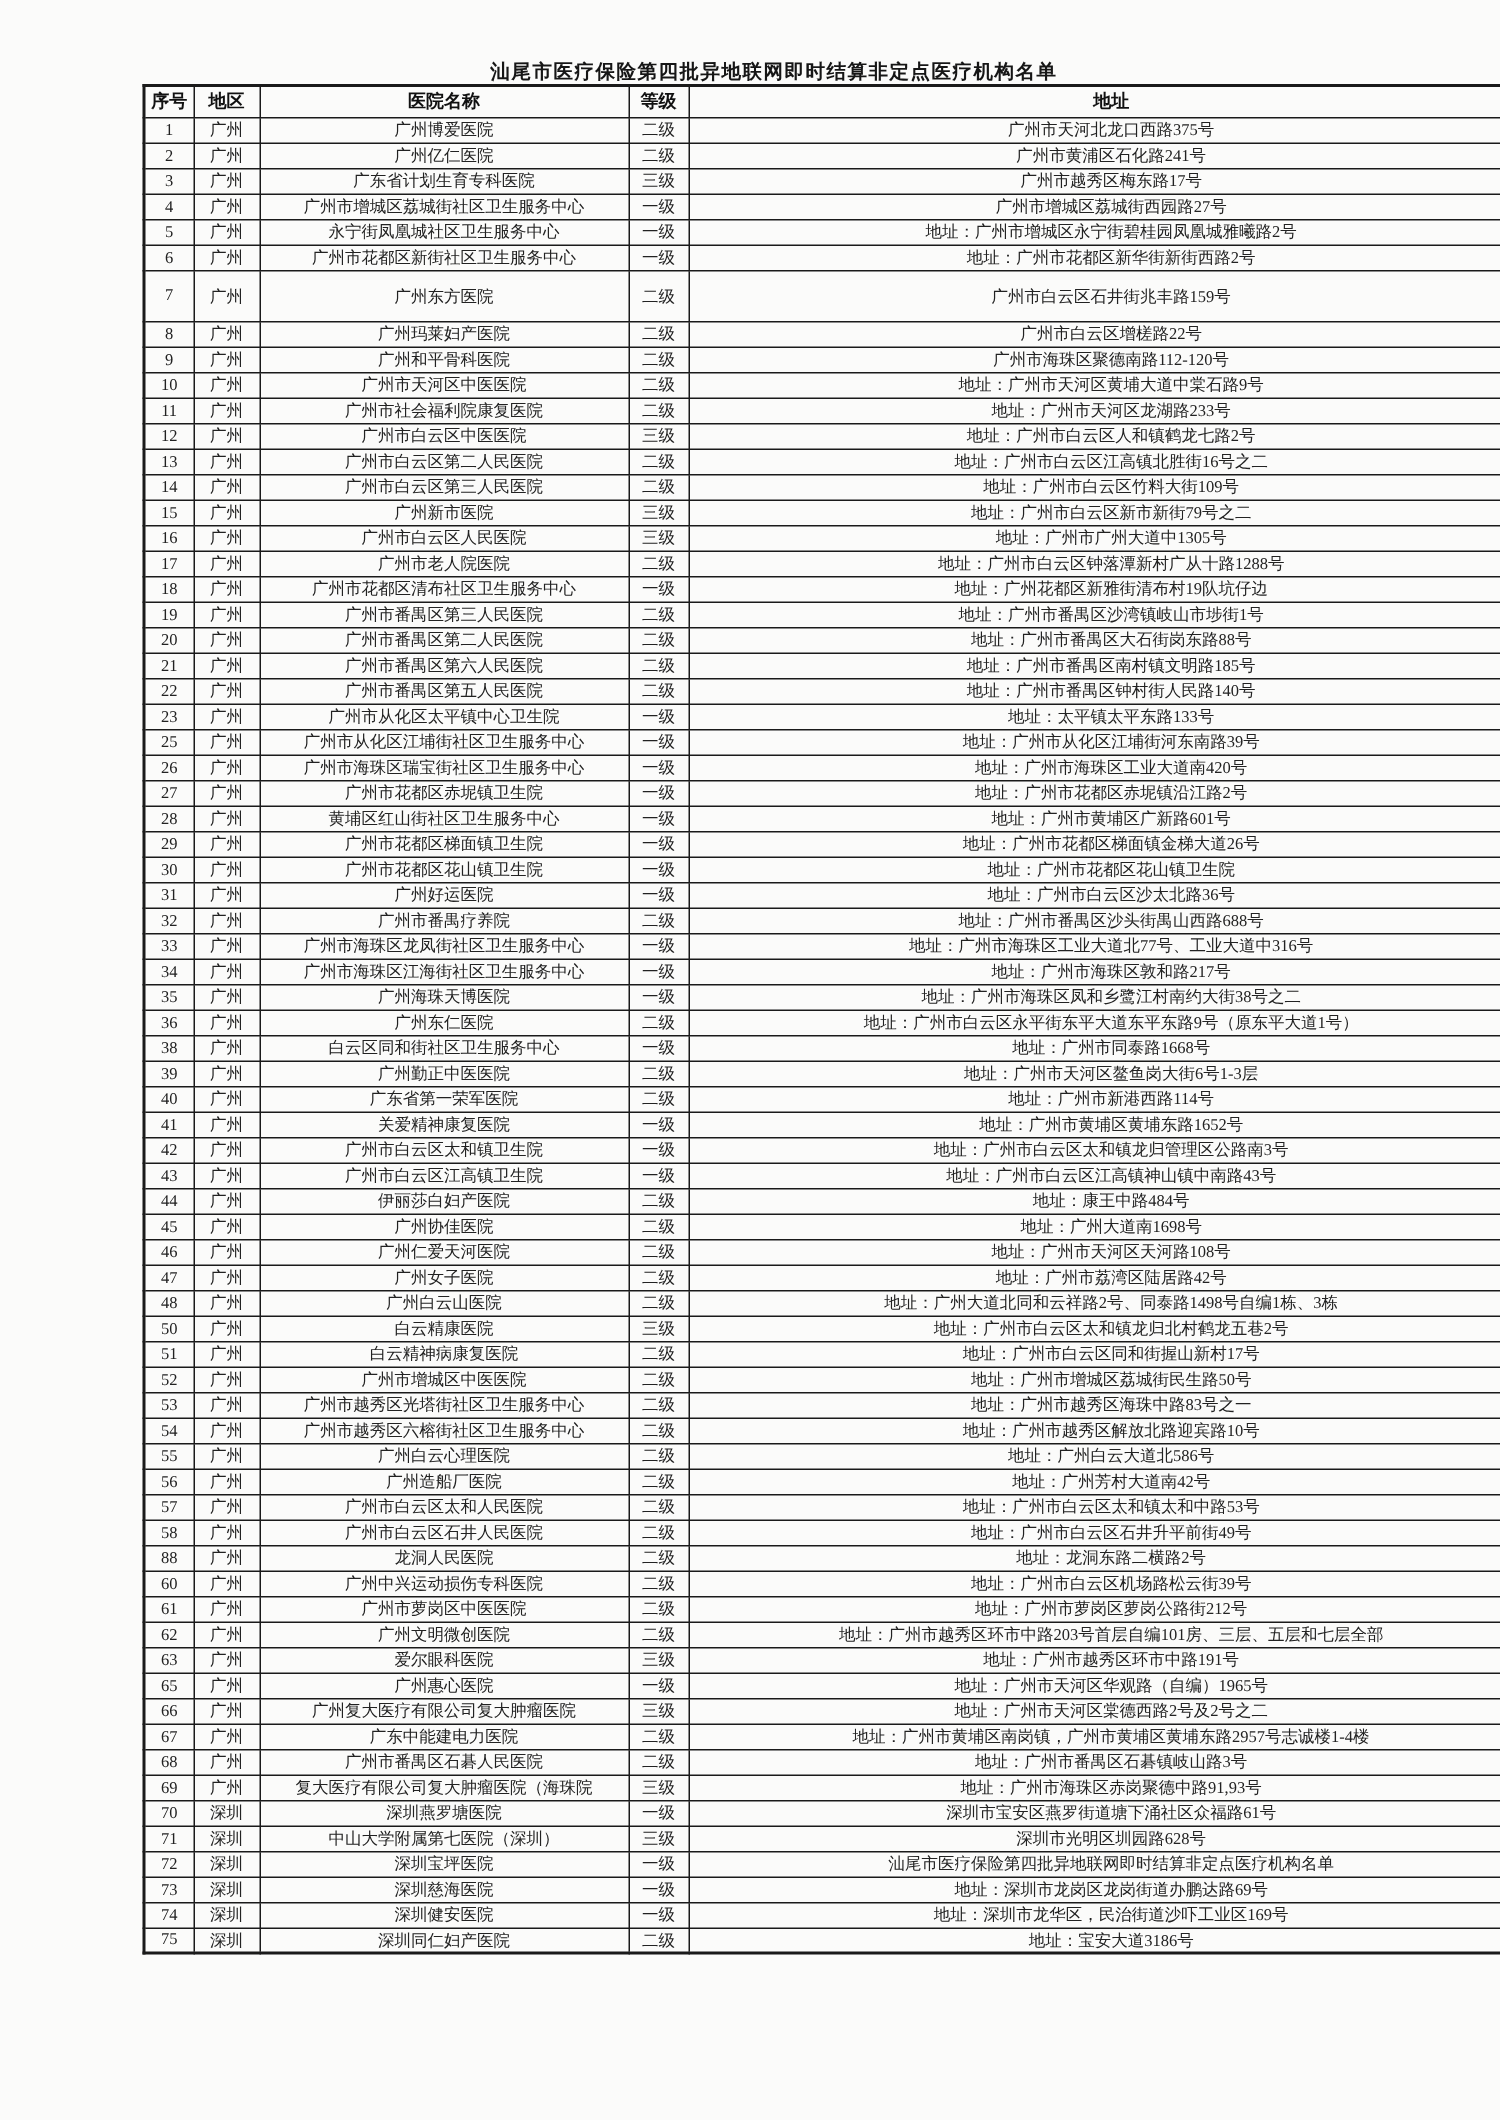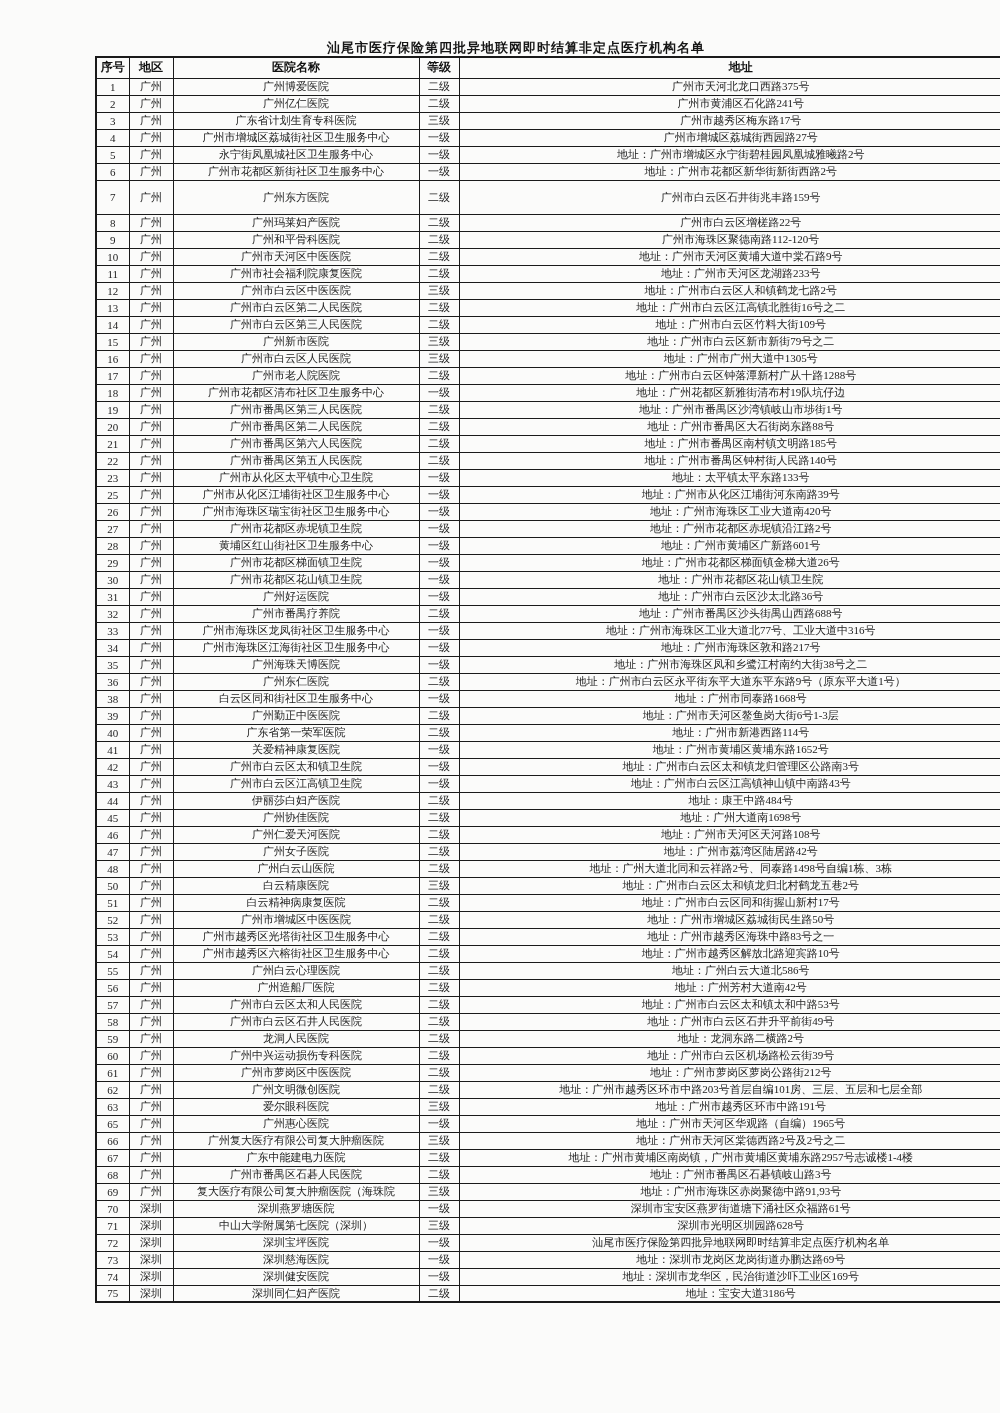--- a/index.html
+++ b/index.html
@@ -456,21 +456,21 @@
     <td>地址：广州市白云区太和镇太和中路53号</td>
   </tr>
       <tr>
     <td class="num">58</td>
     <td>广州</td>
     <td>广州市白云区石井人民医院</td>
     <td>二级</td>
     <td>地址：广州市白云区石井升平前街49号</td>
   </tr>
       <tr>
-    <td class="num">59</td>
+    <td class="num">88</td>
     <td>广州</td>
     <td>龙洞人民医院</td>
     <td>二级</td>
     <td>地址：龙洞东路二横路2号</td>
   </tr>
       <tr>
     <td class="num">60</td>
     <td>广州</td>
     <td>广州中兴运动损伤专科医院</td>
     <td>二级</td>

